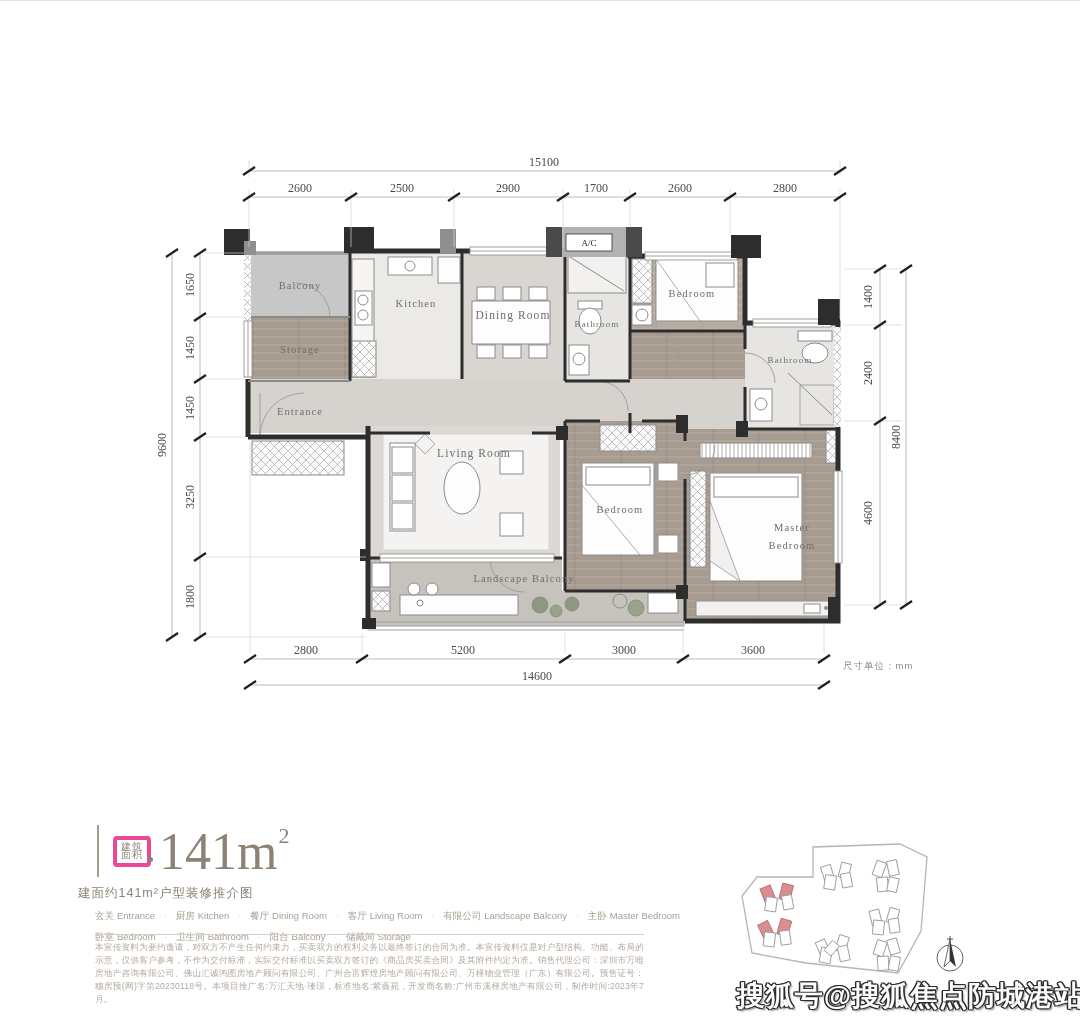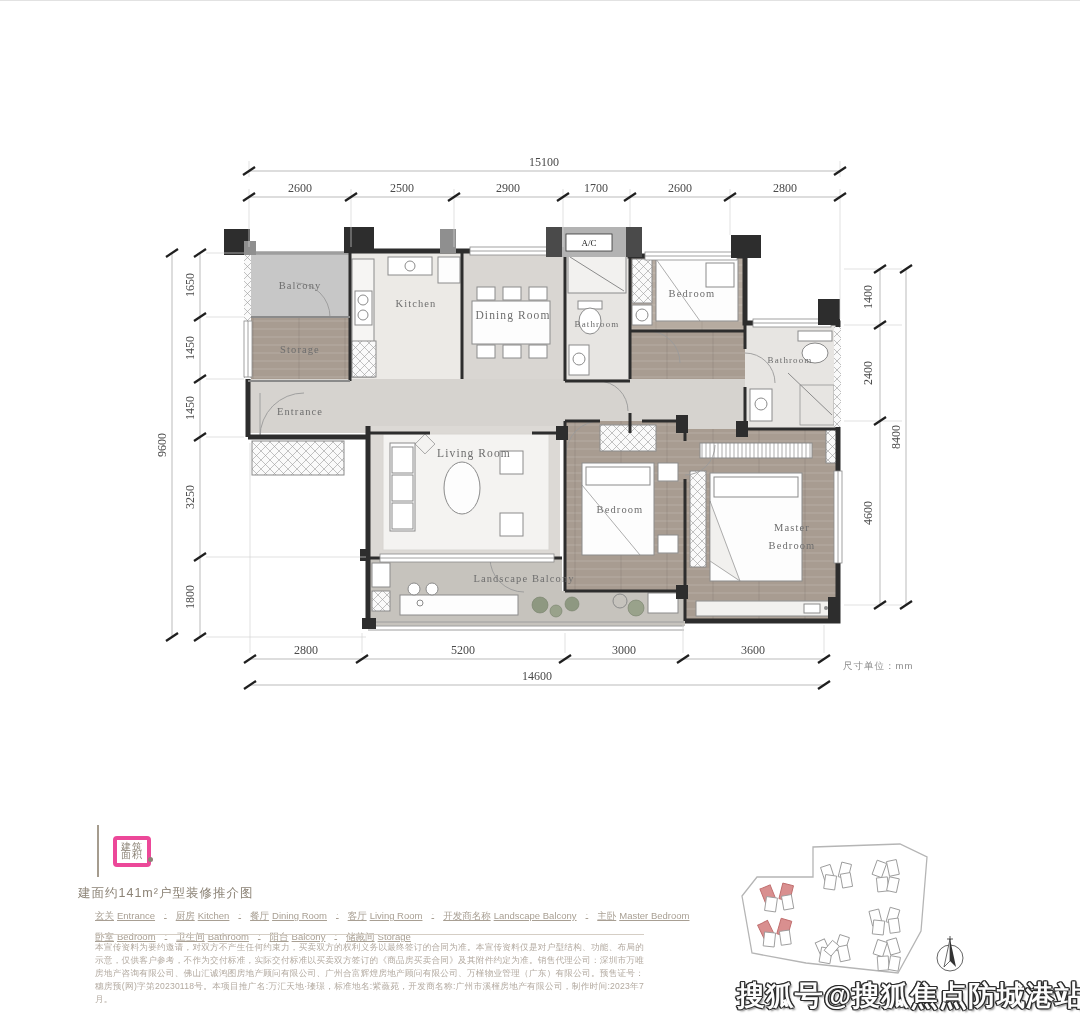--- a/index.html
+++ b/index.html
@@ -17,21 +17,21 @@
   .title-cn{font-family:"Liberation Serif",serif;font-size:46px;color:#8c8376;letter-spacing:14px;line-height:1;}
   .title-divider{width:2px;height:52px;background:#a59c8e;margin:0 14px 0 2px;}
   .area-badge{position:relative;border:4px solid #ec4899;border-radius:4px;color:#8c8376;
               font-size:10px;line-height:8.5px;padding:3px 4px;text-align:center;letter-spacing:1px;}
   .area-badge .dot{position:absolute;right:-6px;bottom:1px;width:5px;height:5px;border-radius:50%;background:#8c8376;}
   .area-num{font-family:"Liberation Serif",serif;font-size:52px;color:#8c8376;line-height:1;margin-left:8px;}
   .area-num sup{font-size:22px;vertical-align:26px;margin-left:1px;}
   .subtitle{position:absolute;left:78px;top:884px;font-size:12.5px;color:#8c8376;letter-spacing:1px;}
   
   .legend{position:absolute;left:95px;top:901px;width:560px;color:#a89f93;font-size:9.5px;}
-  .legend .lrow{display:flex;align-items:flex-start;margin-top:8px;white-space:nowrap;text-decoration:underline;}
+  .legend .lrow{display:flex;align-items:center;margin-top:8px;white-space:nowrap;}
   .legend .item .en{margin-left:3px;}
   .legend .sep{color:#c9c2b8;margin:0 9px;font-size:8px;}
   
   .rule{position:absolute;left:95px;top:933px;width:549px;height:1px;background:#d5cec5;}
   .disclaimer{position:absolute;left:95px;top:940px;width:549px;font-size:8.6px;line-height:13px;
               color:#b3aaa0;text-align:justify;letter-spacing:.2px;}
   
   .watermark{position:absolute;right:-4px;top:976px;font-size:28px;font-weight:700;color:#fdfdfd;
              letter-spacing:1px;white-space:nowrap;
              text-shadow:-1.4px 0 #2b2b2b,1.4px 0 #2b2b2b,0 -1.4px #2b2b2b,0 1.4px #2b2b2b,
@@ -417,35 +417,36 @@
 </svg>
 
 
 <div class="title-row">
   <div class="title-divider"></div>
   <div class="area-badge">
     <div>建筑</div>
     <div>面积</div>
     <span class="dot"></span>
   </div>
+  <div class="area-num"><span>141m</span><sup>2</sup></div>
 </div>
 <div class="subtitle">建面约141m²户型装修推介图</div>
 
 
 <div class="legend">
   <div class="lrow">
     <span class="item"><span>玄关</span><span class="en">Entrance</span></span>
     <span class="sep">·</span>
     <span class="item"><span>厨房</span><span class="en">Kitchen</span></span>
     <span class="sep">·</span>
     <span class="item"><span>餐厅</span><span class="en">Dining Room</span></span>
     <span class="sep">·</span>
     <span class="item"><span>客厅</span><span class="en">Living Room</span></span>
     <span class="sep">·</span>
-    <span class="item"><span>开发商名称</span><span class="en">Landscape Balcony</span></span>
+    <span class="item"><span>有限公司</span><span class="en">Landscape Balcony</span></span>
     <span class="sep">·</span>
     <span class="item"><span>主卧</span><span class="en">Master Bedroom</span></span>
   </div>
   <div class="lrow">
     <span class="item"><span>卧室</span><span class="en">Bedroom</span></span>
     <span class="sep">·</span>
     <span class="item"><span>卫生间</span><span class="en">Bathroom</span></span>
     <span class="sep">·</span>
     <span class="item"><span>阳台</span><span class="en">Balcony</span></span>
     <span class="sep">·</span>

